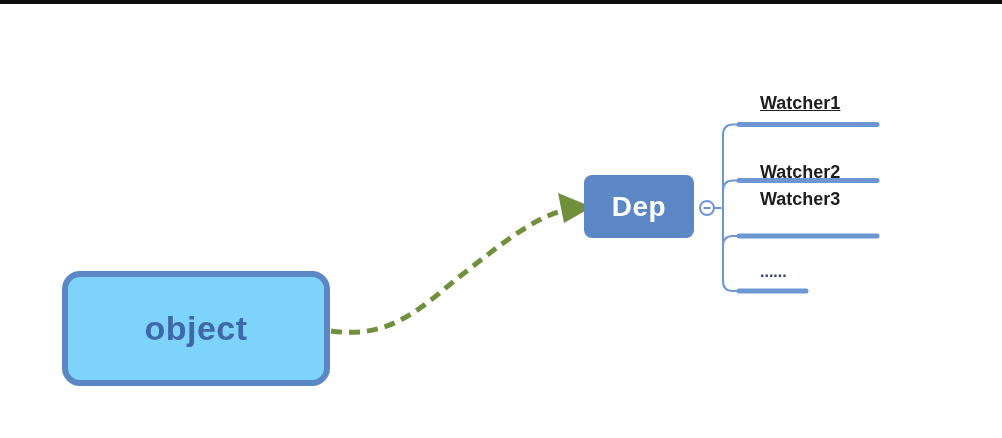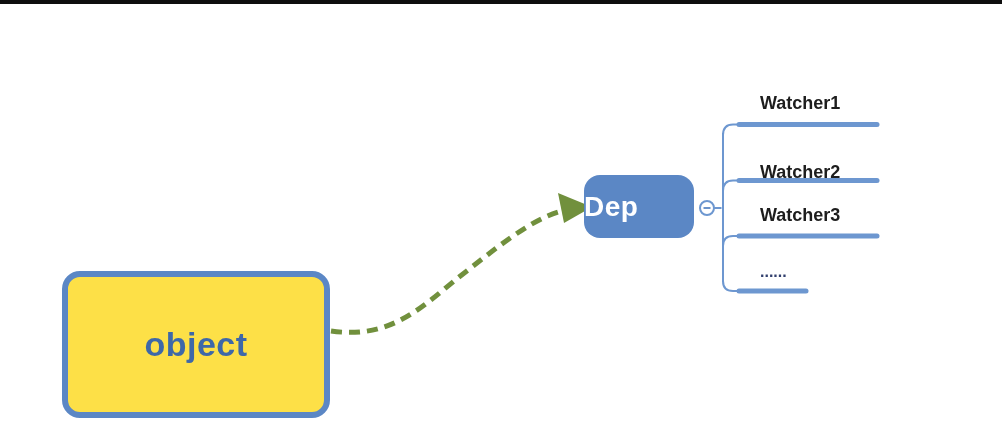--- a/index.html
+++ b/index.html
@@ -9,48 +9,48 @@
     background:#ffffff;
     overflow:hidden;
     font-family:"Liberation Sans", sans-serif;
   }
   .topbar{
     position:absolute;left:0;top:0;width:1002px;height:4px;
     background:#0e0e0e;
   }
   .diagram-svg{position:absolute;left:0;top:0;}
   .node-object{
-    position:absolute;left:62px;top:271px;width:268px;height:147px;
+    position:absolute;left:62px;top:271px;width:268px;height:115px;
     box-sizing:border-box;
-    background:#fde047;
+    background:#7dd3fc;
     border:6px solid #5b87c5;
     border-radius:18px;
     display:flex;align-items:center;justify-content:center;
   }
   .node-object .label{
     color:#3e68a8;font-size:34px;font-weight:bold;letter-spacing:0.5px;
   }
   .node-dep{
     position:absolute;left:584px;top:175px;width:110px;height:63px;
     box-sizing:border-box;
     background:#5b87c5;
-    border-radius:16px;
-    display:flex;align-items:center;justify-content:flex-start;
+    border-radius:8px;
+    display:flex;align-items:center;justify-content:center;
   }
   .node-dep .label{
     color:#ffffff;font-size:28px;font-weight:bold;letter-spacing:0.5px;
   }
   .watcher-label{
     position:absolute;left:760px;
     color:#1d1d1d;font-size:18px;font-weight:bold;line-height:20px;
     white-space:nowrap;
   }
-  .w1{top:93px;}
+  .w1{top:93px;text-decoration:underline;}
   .w2{top:162px;}
-  .w3{top:205px;}
+  .w3{top:189px;}
   .w-dots{top:262px;color:#32406e;font-size:16px;letter-spacing:0px;}
 </style>
 </head>
 <body>
 
 <div class="stage">
 
   <div class="topbar"></div>
 
   <svg class="diagram-svg" width="1002" height="438" viewBox="0 0 1002 438">

